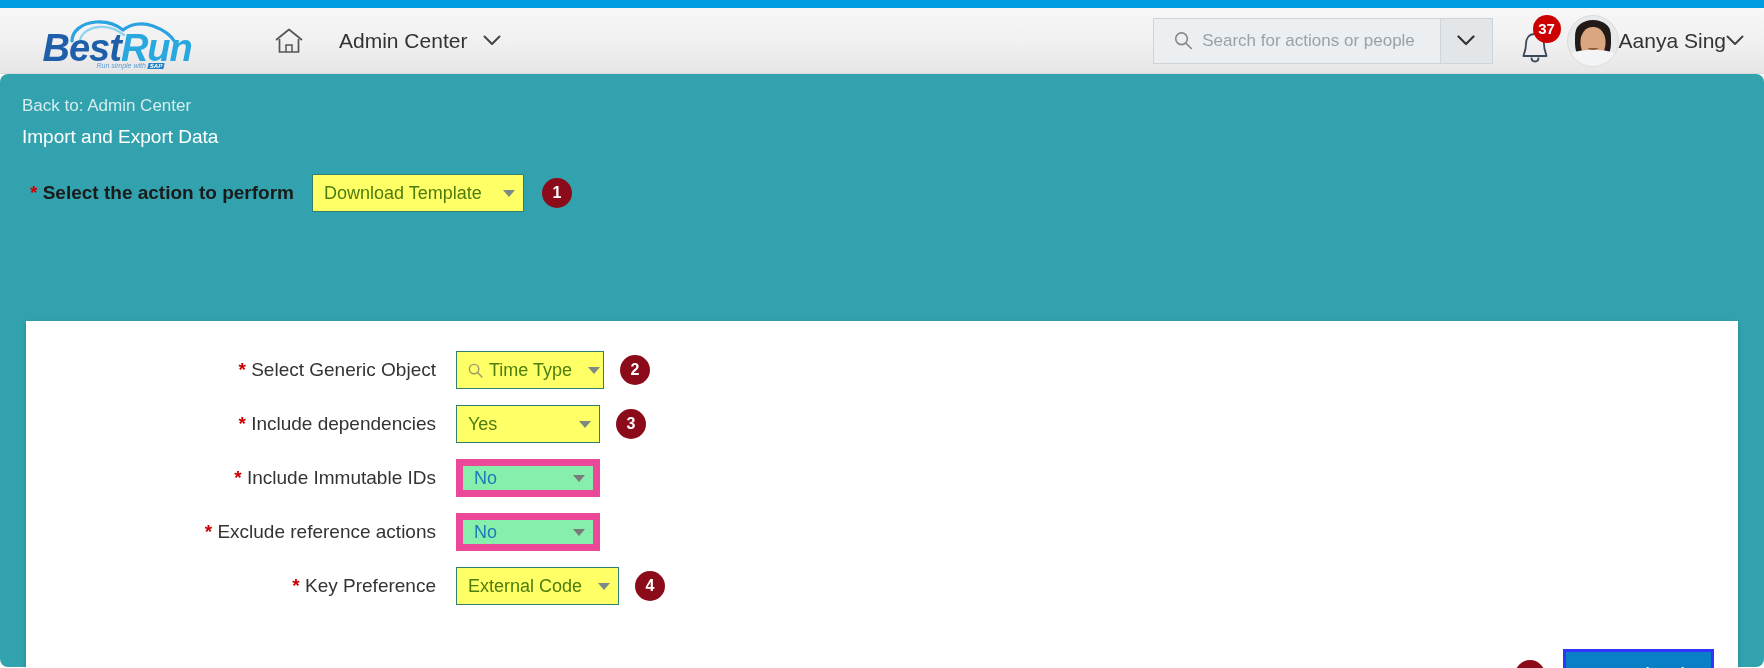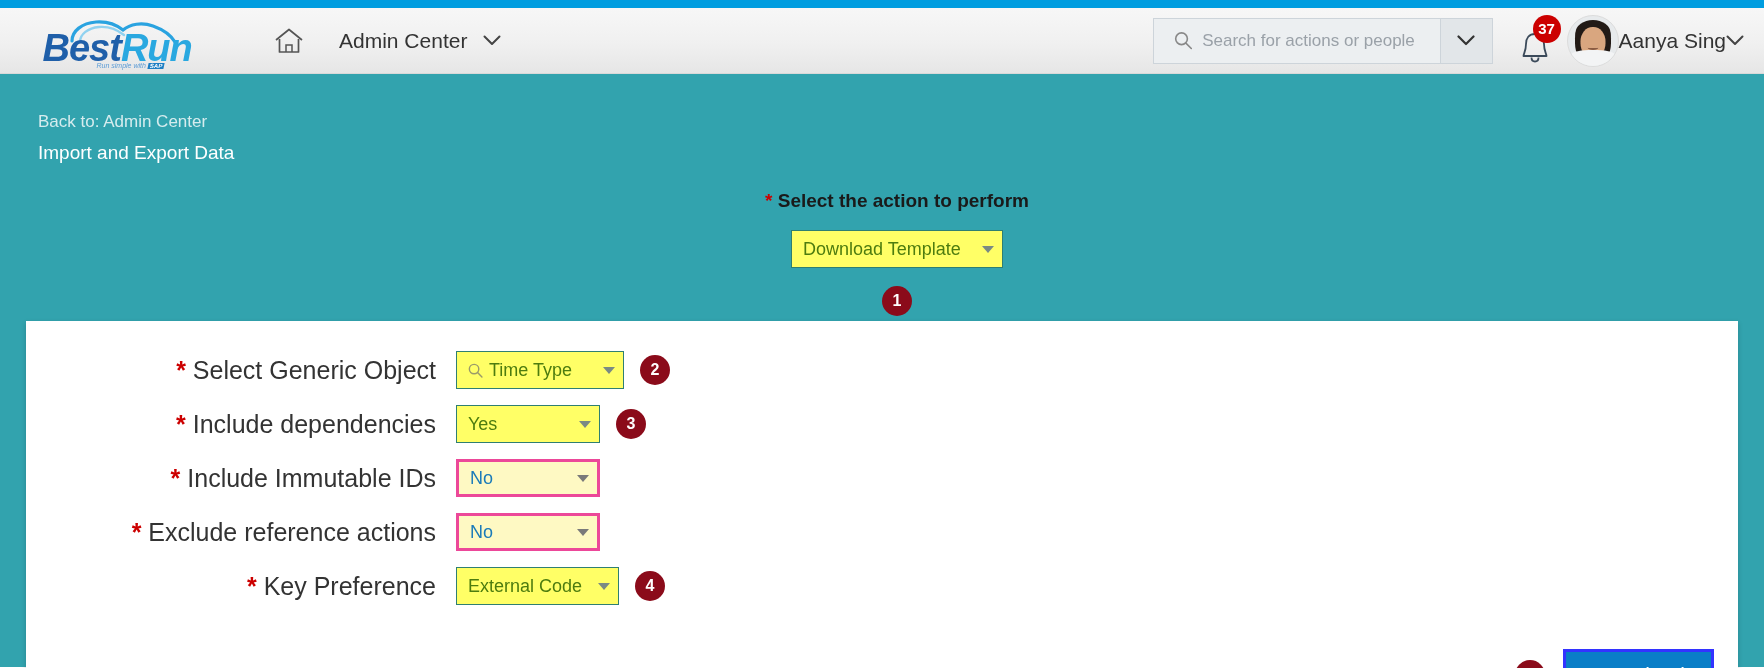--- a/index.html
+++ b/index.html
@@ -209,59 +209,59 @@
     font-size: 21px;
     color: #333;
     white-space: nowrap;
   }
 
   
   .page {
     background: #32a3ae;
     height: calc(668px - 8px - 67px);
     position: relative;
-    padding: 16px;
+    padding: 0;
+    border-radius: 8px;
   }
 
   .breadcrumb {
     color: #d6ecee;
     font-size: 17px;
     padding: 22px 0 0 22px;
   }
   .page-title {
     color: #ffffff;
     font-size: 19px;
     padding: 10px 0 0 22px;
   }
 
   .action-row {
     display: flex;
     align-items: center;
     padding: 26px 0 0 30px;
     gap: 18px;
-    flex-direction: column;
   }
   .action-label {
     font-size: 19px;
     font-weight: bold;
     color: #1a1a1a;
   }
   .req { color: #cc0000; font-weight: bold; }
 
   
   .dd {
     height: 38px;
     display: flex;
     align-items: center;
     justify-content: space-between;
     padding: 0 8px 0 11px;
     font-size: 18px;
     cursor: pointer;
-    background: #fef9c3;
-    border: 3px solid #ec4899;
+    background: #86efac;
+    border: 7px solid #ec4899;
   }
   .dd.hl {
     background: #ffff66;
     border: 1px solid #2f7f72;
     color: #4d7c0f;
   }
   .dd .val { white-space: nowrap; }
   .dd.plain .val { color: #1a7bb9; }
   .dd .caret {
     margin-left: 16px;
@@ -302,30 +302,30 @@
   }
   .form-row {
     display: flex;
     align-items: center;
     margin-bottom: 16px;
   }
   .form-label {
     width: 430px;
     text-align: right;
     padding-right: 20px;
-    font-size: 25px;
+    font-size: 19px;
     color: #333333;
     white-space: nowrap;
   }
   .field-wrap {
     display: flex;
     align-items: center;
     gap: 16px;
   }
-  .dd-generic { width: 168px; }
+  .dd-generic { width: 148px; }
   .dd-yesno   { width: 144px; }
   .dd-key     { width: 163px; }
   .search-ico-inline { margin-right: 6px; display: flex; align-items: center; }
 
   .card-footer {
     position: absolute;
     right: 24px;
     bottom: 22px;
     display: flex;
     align-items: center;

